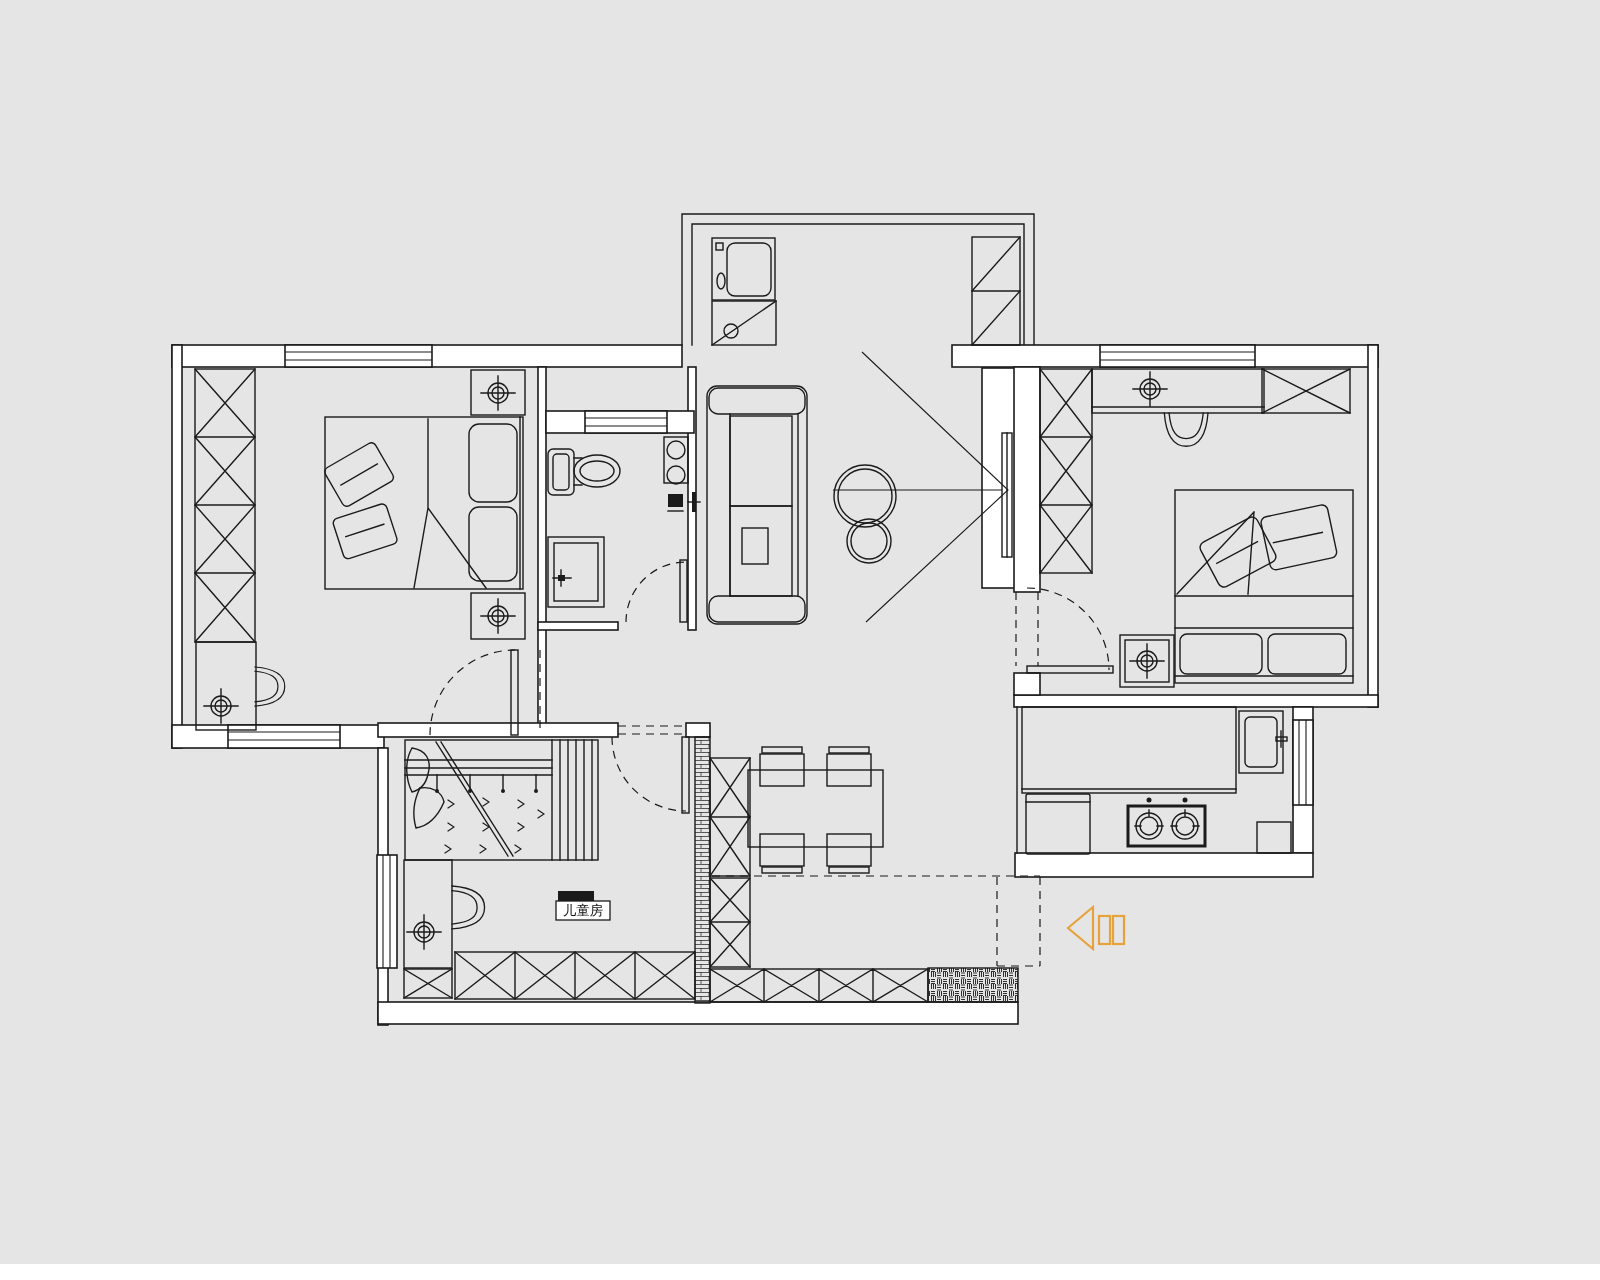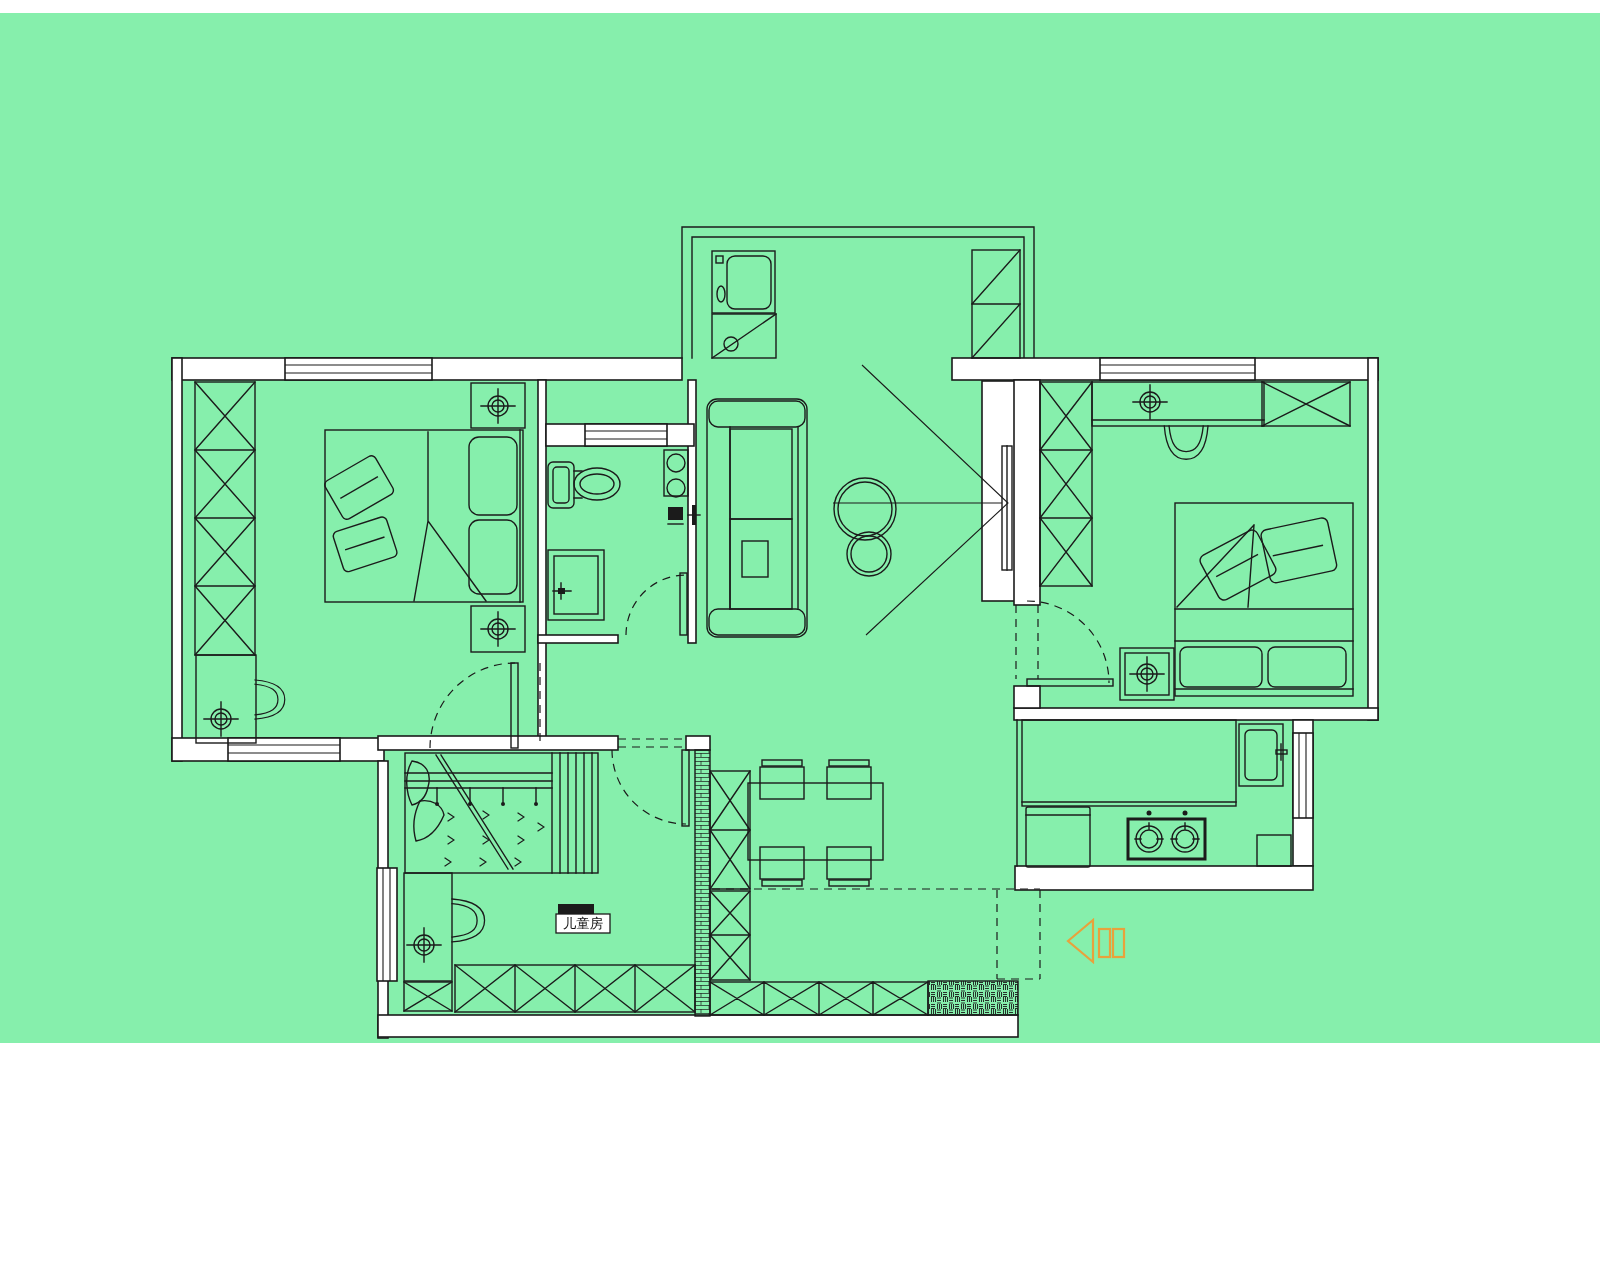--- a/index.html
+++ b/index.html
@@ -1,17 +1,17 @@
 <!DOCTYPE html>
 <html><head>
 <meta charset="utf-8">
 <style>
   html,body{margin:0;padding:0;background:#ffffff;}
-  .canvas{position:relative;width:1600px;height:1030px;background:#86efac;overflow:hidden;
-          font-family:"DejaVu Sans",sans-serif;margin-top:13px;}
+  .canvas{position:relative;width:1600px;height:1264px;background:#e5e5e5;overflow:hidden;
+          font-family:"DejaVu Sans",sans-serif;}
   svg{position:absolute;left:0;top:0;}
   svg .ln{stroke:#1b1b1b;fill:none;stroke-width:1.4;stroke-linecap:square;}
   svg .wall{stroke:#1b1b1b;fill:#ffffff;stroke-width:1.6;}
   svg .thin{stroke:#1b1b1b;fill:none;stroke-width:1.1;}
   svg .dash{stroke:#1b1b1b;fill:none;stroke-width:1.2;stroke-dasharray:8 6;}
   svg .bold{stroke:#1b1b1b;fill:none;stroke-width:3;}
   svg .blk{fill:#1b1b1b;stroke:none;}
   svg .orange{stroke:#e8a23c;fill:none;stroke-width:2.2;stroke-linejoin:miter;}
   svg .lbl{fill:#111;stroke:none;font-size:13.5px;font-family:"DejaVu Sans",sans-serif;}
 </style>

